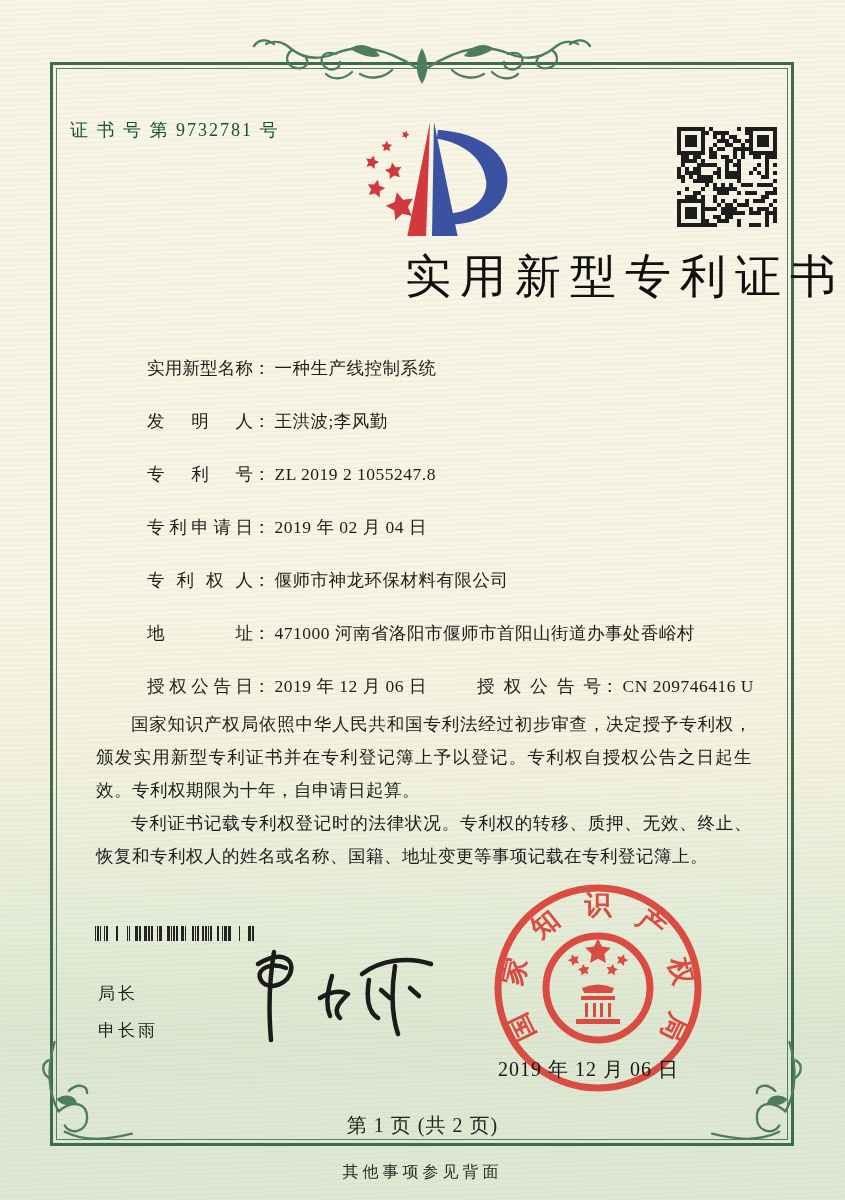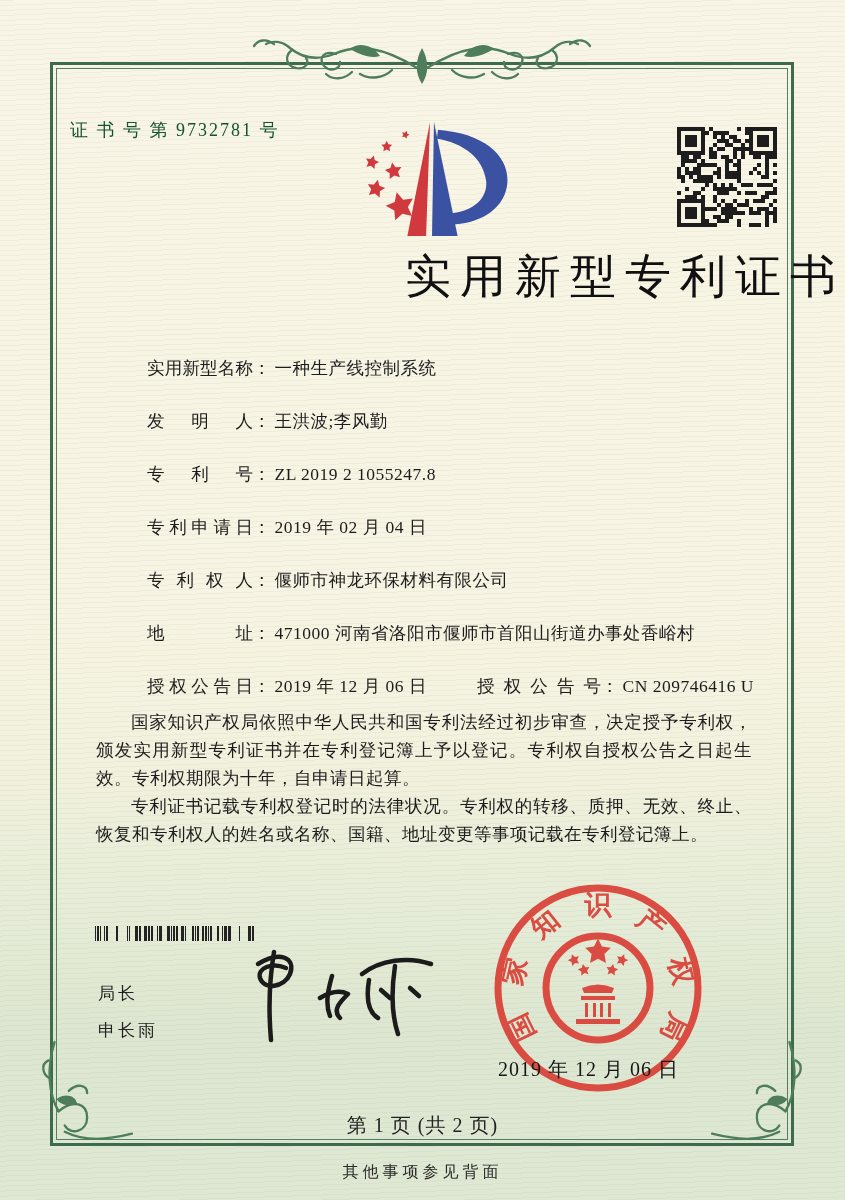--- a/index.html
+++ b/index.html
@@ -33,21 +33,21 @@
     position:absolute;left:0;top:246px;width:100%;text-align:right;
     font-size:46px;font-weight:400;letter-spacing:9px;color:#101010;
   }
   .fields{position:absolute;left:103px;top:356px;width:660px;font-size:17.5px;margin-left:44px;}
   .f-row{position:relative;height:27px;margin-bottom:26px;white-space:nowrap;}
   .f-label{display:inline-block;width:106px;text-align:justify;text-align-last:justify;vertical-align:top;}
   .f-label.wide{width:124px;}
   .f-colon{display:inline-block;margin-right:4px;}
   .f-value{letter-spacing:.5px;}
   .f-pair2{position:absolute;left:330px;top:0;}
-  .paras{position:absolute;left:96px;top:708px;width:656px;font-size:17.5px;line-height:28px;text-align:justify;}
+  .paras{position:absolute;left:96px;top:708px;width:656px;font-size:17.5px;line-height:33px;text-align:justify;}
   .paras p{margin:0;text-indent:2em;letter-spacing:.5px;}
   .barcode{position:absolute;left:95px;top:926px;width:164px;height:15px;}
   .director{position:absolute;left:98px;top:982px;font-family:"Liberation Sans","DejaVu Sans",sans-serif;
     font-size:17px;letter-spacing:3px;color:#222;font-weight:500;}
   .director div{margin-bottom:14px;}
   .signature{position:absolute;left:228px;top:938px;width:215px;height:115px;}
   .seal{position:absolute;left:486px;top:876px;width:224px;height:224px;opacity:.93;}
   .seal text{font:700 27px "Liberation Serif","DejaVu Serif",serif;fill:#da4138;text-anchor:middle;}
   .seal-date{position:absolute;left:498px;top:1056px;font-size:20px;letter-spacing:1px;color:#161616;z-index:4;}
   .page-footer{position:absolute;left:0;top:1112px;width:100%;text-align:center;font-size:20px;letter-spacing:1px;color:#222;}

